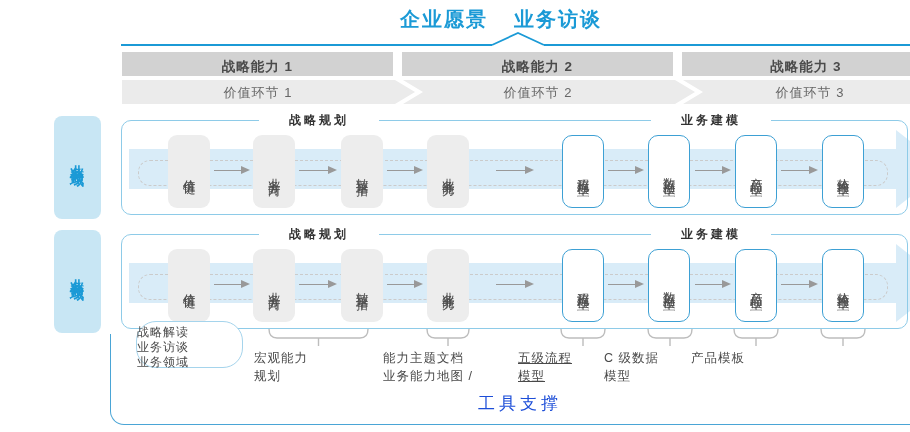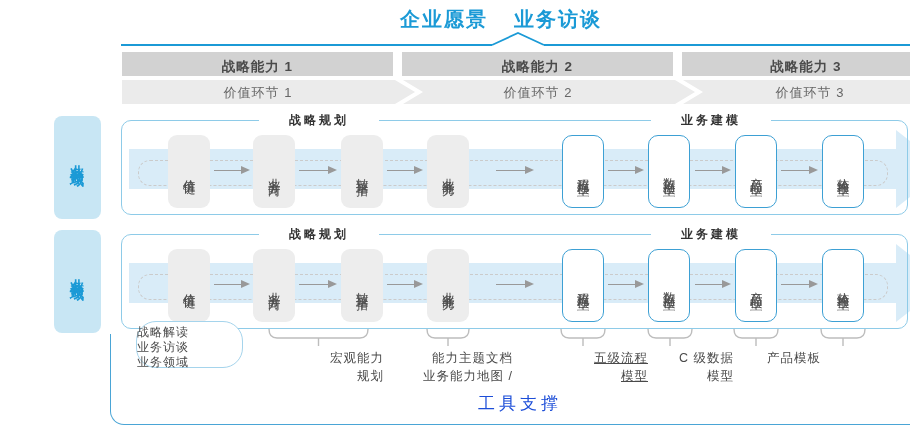--- a/index.html
+++ b/index.html
@@ -31,21 +31,21 @@
 
   .nbox { position:absolute; width:42px; height:73px; z-index:2; display:flex; align-items:center; justify-content:center;
          writing-mode:vertical-rl; font-size:12.5px; color:#4d4d4d; letter-spacing:2px; line-height:1; }
   .nbox.gray { background:#ededed; border-radius:9px; }
   .nbox.blue { background:#fff; border:1.6px solid #3da0d4; border-radius:10px; }
 
   .f-arrow { position:absolute; height:0; border-top:1.7px solid #999; z-index:2; }
   .f-arrow::after { content:''; position:absolute; right:-2px; top:-5px; width:0; height:0;
          border-left:9px solid #999; border-top:4px solid transparent; border-bottom:4px solid transparent; }
 
-  .ann-label { position:absolute; width:130px; top:350px; text-align:right; font-size:12.5px; color:#4a4a4a;
+  .ann-label { position:absolute; width:130px; top:350px; text-align:left; font-size:12.5px; color:#4a4a4a;
          line-height:1.4; letter-spacing:1px; z-index:2; }
 
   .practice-box { position:absolute; left:90px; top:321px; width:107px; height:47px; background:#fff;
          border:1.4px solid #a5d4ec; border-radius:20px; text-align:left; font-size:12px; color:#4a4a4a;
          line-height:1.25; letter-spacing:1px; padding-top:3px; z-index:2; }
 
   .tool-box { position:absolute; left:64px; top:334px; width:820px; height:91px;
          border:1.5px solid #4aa5d6; border-top:none; border-radius:0 0 14px 14px; z-index:0; }
   .tool-title { position:absolute; left:0; right:0; top:58px; text-align:center;
          font-size:17px; font-weight:normal; color:#1d4ed8; letter-spacing:4px; }

